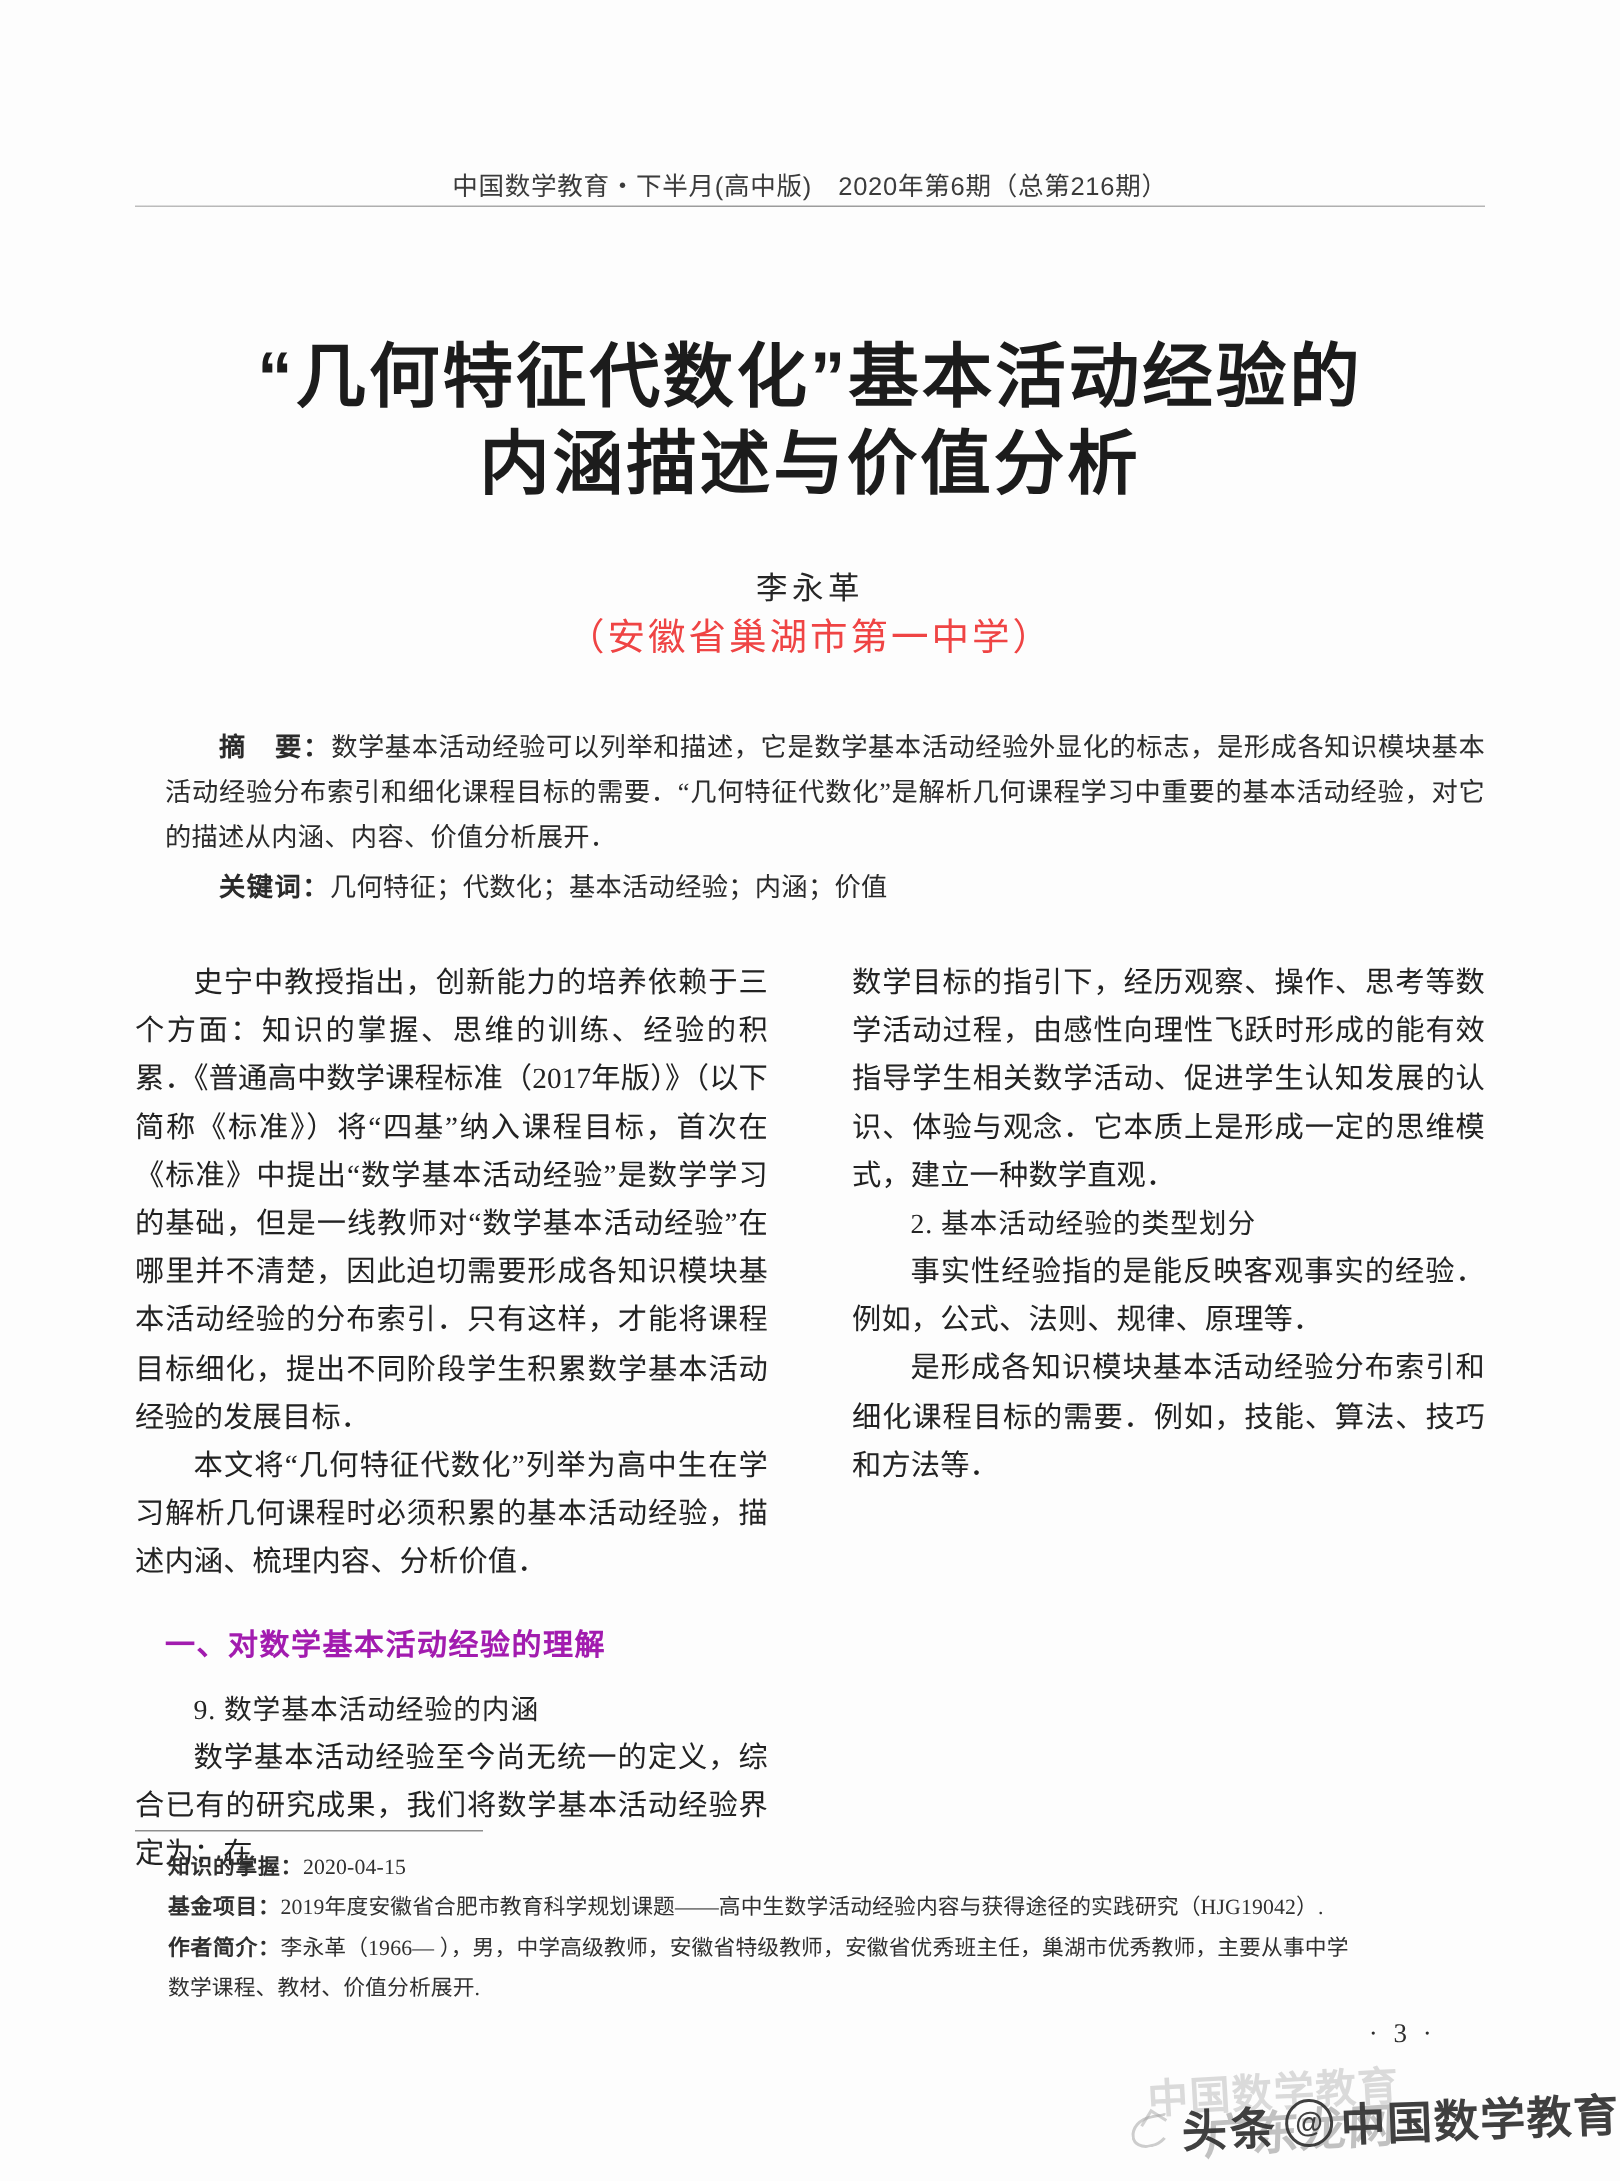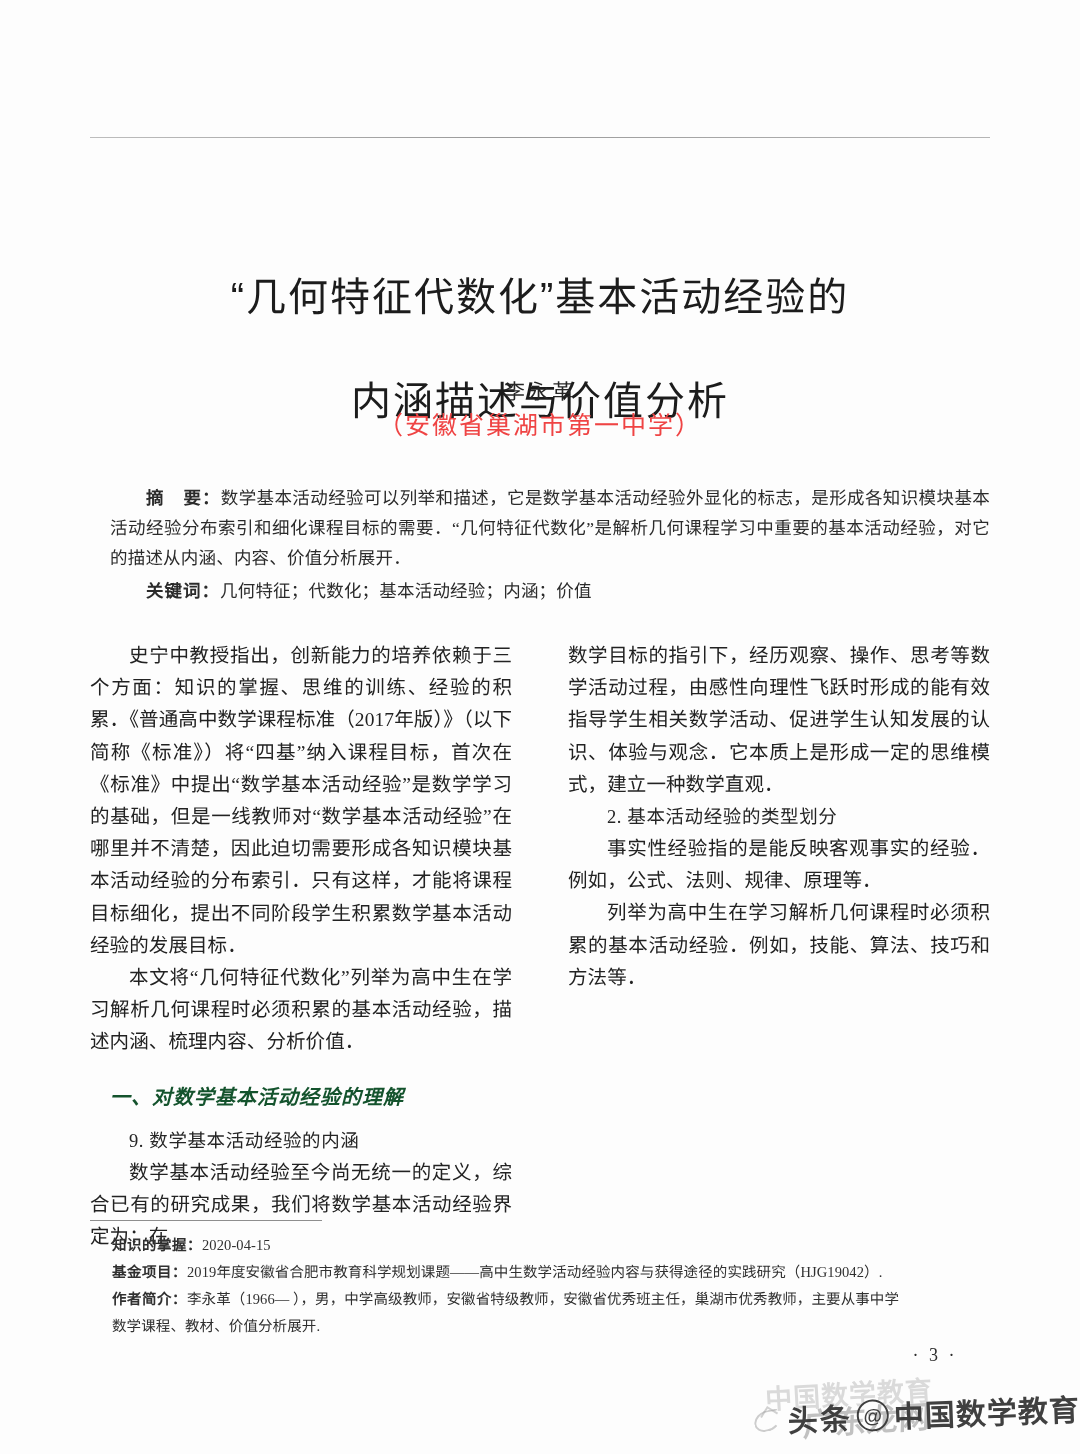--- a/index.html
+++ b/index.html
@@ -52,26 +52,25 @@
   
   .title-block {
     position: absolute;
     left: 90px;
     top: 222px;
     width: 900px;
     text-align: center;
   }
   .title-line {
     font-family: "Liberation Sans", "DejaVu Sans", sans-serif;
-    font-weight: normal;
-    font-size: 40px;
+    font-weight: bold;
+    font-size: 47px;
     line-height: 58px;
     letter-spacing: 2px;
     color: #1c1c1c;
-    margin-top: 46px;
   }
 
   
   .author-block {
     position: absolute;
     left: 90px;
     top: 375px;
     width: 900px;
     text-align: center;
   }
@@ -135,22 +134,21 @@
   .col p.noindent { text-indent: 0; }
 
   .section-head {
     font-family: "Liberation Sans", "DejaVu Sans", sans-serif;
     font-weight: bold;
     font-size: 20px;
     line-height: 32px;
     letter-spacing: 1px;
     text-indent: 20px;
     margin: 22px 0 12px 0;
-    color: #14532d;
-    font-style: italic;
+    color: #a21caf;
   }
   .subsection-head {
     font-size: 18.5px;
     line-height: 32px;
     text-indent: 39px;
     letter-spacing: 0.6px;
     margin: 0;
     color: #252525;
   }
 
@@ -286,20 +284,23 @@
     white-space: nowrap;
     transform: rotate(-4deg) skewX(-6deg);
     transform-origin: left top;
   }
 </style>
 </head>
 <body>
 
 <div class="page">
 
+  <div class="running-head">
+    <span class="running-head-text">中国数学教育・下半月(高中版)　2020年第6期（总第216期）</span>
+  </div>
   <div class="header-rule"></div>
 
   <div class="title-block">
     <div class="title-line">“几何特征代数化”基本活动经验的</div>
     <div class="title-line">内涵描述与价值分析</div>
   </div>
 
   <div class="author-block">
     <div class="author-name">李永革</div>
     <div class="author-affil">（安徽省巢湖市第一中学）</div>
@@ -317,21 +318,21 @@
       <p>本文将“几何特征代数化”列举为高中生在学习解析几何课程时必须积累的基本活动经验，描述内涵、梳理内容、分析价值．</p>
       <div class="section-head">一、对数学基本活动经验的理解</div>
       <p class="subsection-head">9. 数学基本活动经验的内涵</p>
       <p>数学基本活动经验至今尚无统一的定义，综合已有的研究成果，我们将数学基本活动经验界定为：在</p>
     </div>
 
     <div class="col">
       <p class="noindent">数学目标的指引下，经历观察、操作、思考等数学活动过程，由感性向理性飞跃时形成的能有效指导学生相关数学活动、促进学生认知发展的认识、体验与观念．它本质上是形成一定的思维模式，建立一种数学直观．</p>
       <p class="subsection-head">2. 基本活动经验的类型划分</p>
       <p>事实性经验指的是能反映客观事实的经验．例如，公式、法则、规律、原理等．</p>
-      <p>列举为高中生在学习解析几何课程时必须积累的基本活动经验．例如，技能、算法、技巧和方法等．</p>
+      <p>是形成各知识模块基本活动经验分布索引和细化课程目标的需要．例如，技能、算法、技巧和方法等．</p>
     </div>
 
   </div>
 
   <div class="footnote-rule"></div>
 
   <div class="footnotes">
     <p><span class="fn-label">知识的掌握：</span><span>2020-04-15</span></p>
     <p><span class="fn-label">基金项目：</span><span>2019年度安徽省合肥市教育科学规划课题——高中生数学活动经验内容与获得途径的实践研究（HJG19042）.</span></p>
     <p><span class="fn-label">作者简介：</span><span>李永革（1966— ），男，中学高级教师，安徽省特级教师，安徽省优秀班主任，巢湖市优秀教师，主要从事中学</span></p>

